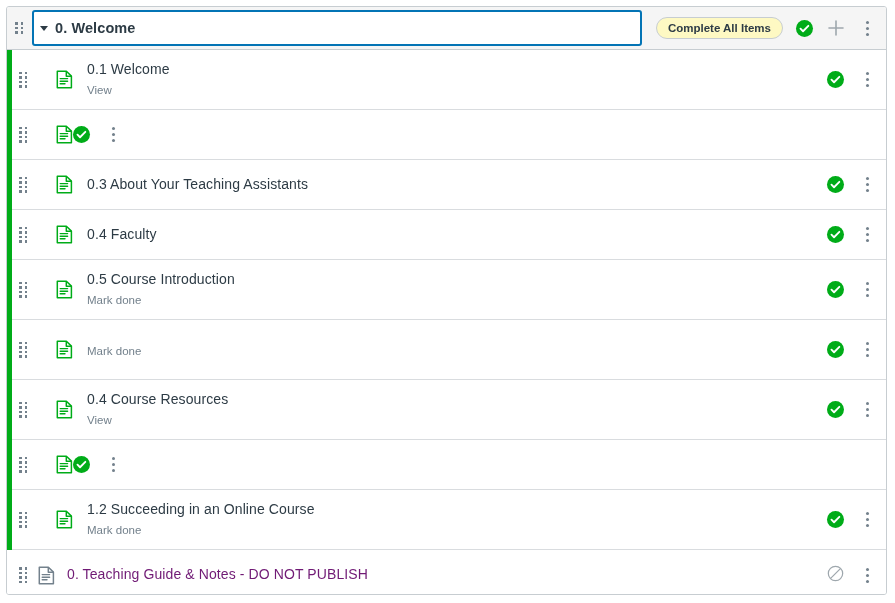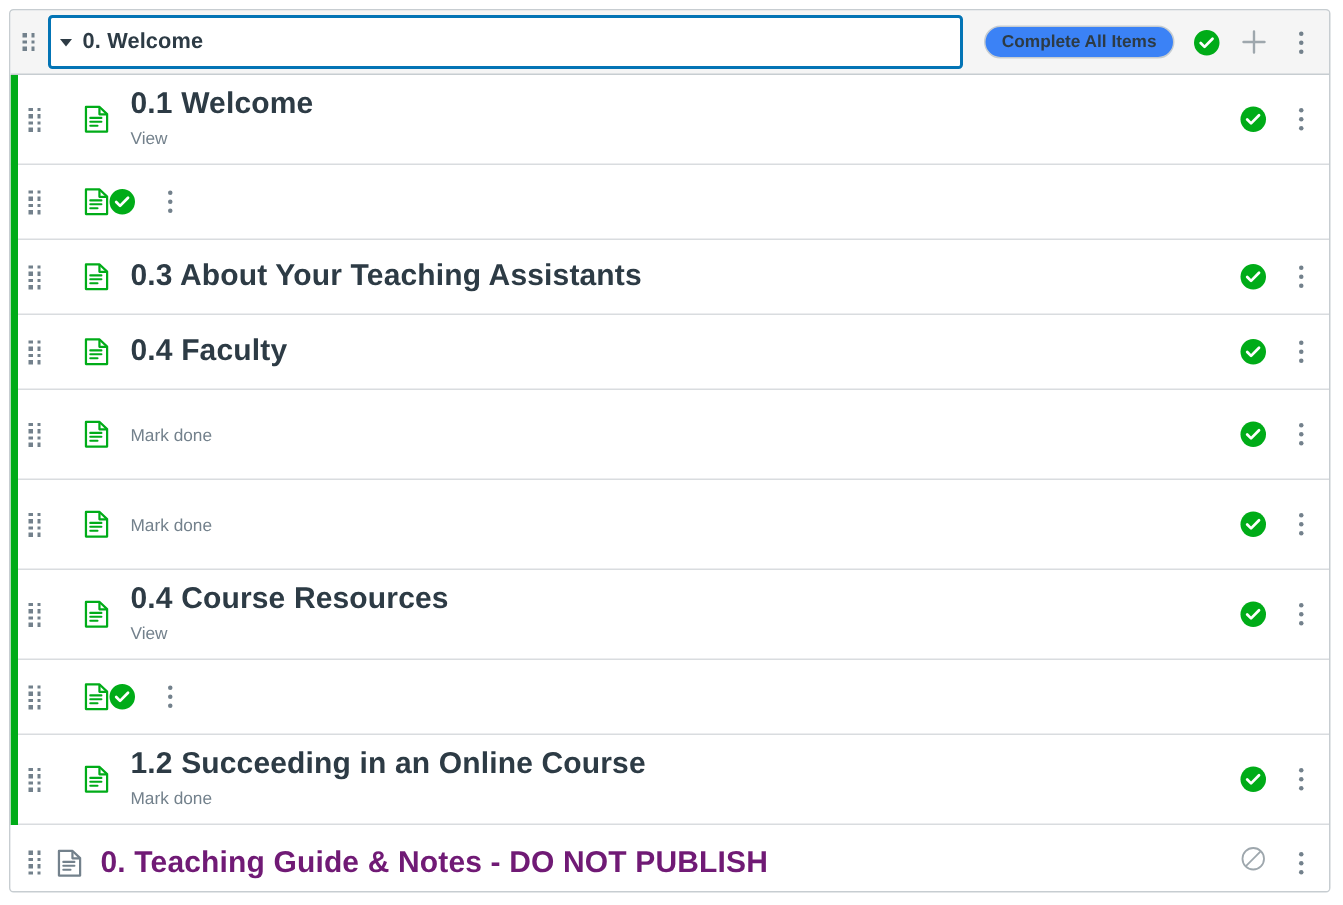--- a/index.html
+++ b/index.html
@@ -92,21 +92,21 @@
     flex: 0 0 auto;
     display: flex;
     align-items: center;
     margin-left: 14px;
   }
   #complete-all-pill {
     height: 22px;
     box-sizing: border-box;
     border: 1px solid #c7cdd1;
     border-radius: 12px;
-    background: #3b82f6;
+    background: #fef9c3;
     color: #2d3b45;
     font-size: 11.5px;
     font-weight: bold;
     display: flex;
     align-items: center;
     padding: 0 11px;
     white-space: nowrap;
     cursor: pointer;
   }
 
@@ -218,22 +218,22 @@
 
   .item-body {
     flex: 1 1 auto;
     min-width: 0;
     margin-left: 14px;
     display: flex;
     flex-direction: column;
     justify-content: center;
   }
   .item-title {
-    font-size: 20px;
-    font-weight: bold;
+    font-size: 14px;
+    font-weight: normal;
     color: #2d3b45;
     line-height: 1.25;
     letter-spacing: 0.1px;
     white-space: nowrap;
     overflow: hidden;
     text-overflow: ellipsis;
   }
   .item-subtitle {
     font-size: 11.5px;
     color: #73818c;
@@ -479,20 +479,21 @@
 
     <span class="item-type-icon">
           <svg width="17" height="19" viewBox="0 0 17 19" aria-hidden="true">
             <path d="M1.3 1.3 H10.4 L15.4 6.1 V17.7 H1.3 Z" fill="none" stroke="#00ac18" stroke-width="1.5" stroke-linejoin="round"></path>
             <path d="M10.3 1.4 V6.2 H15.3" fill="none" stroke="#00ac18" stroke-width="1.5" stroke-linejoin="round"></path>
             <path d="M4.2 8.6 H11.6 M4.2 11.2 H11.6 M4.2 13.8 H9.0" stroke="#00ac18" stroke-width="1.4" stroke-linecap="round"></path>
           </svg>
         </span>
 
     <span class="item-body">
+      <span class="item-title">0.5 Course Introduction</span>
       <span class="item-subtitle">Mark done</span>
     </span>
 
     <span class="item-actions">
       <span class="status-slot">
             <span class="check-circle" style="background:#00ac18">
               <svg width="11" height="11" viewBox="0 0 12 12" aria-hidden="true">
                 <path d="M1.6 6.2 L4.4 9 L10.2 3.1" fill="none" stroke="#ffffff" stroke-width="2" stroke-linecap="round" stroke-linejoin="round"></path>
               </svg>
             </span>

